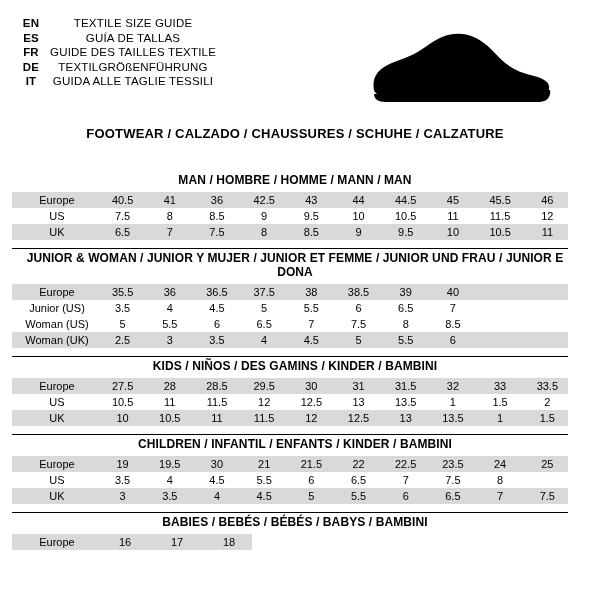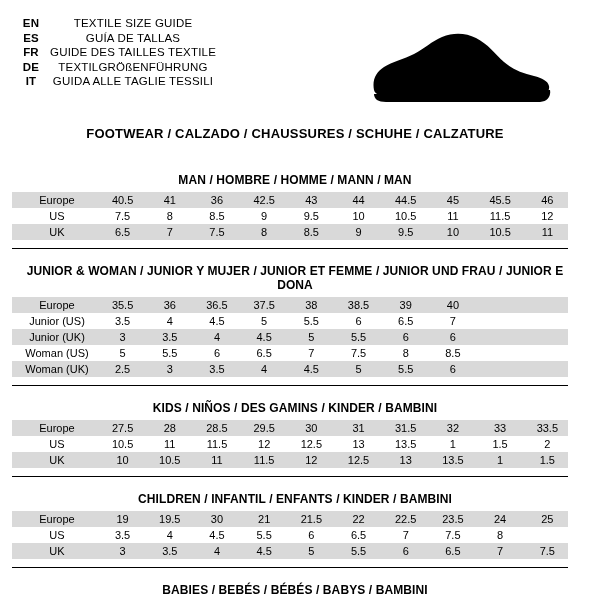--- a/index.html
+++ b/index.html
@@ -54,21 +54,21 @@
     margin-top: 14px;
   }
   .footwear-line {
     margin-top: 14px;
     font-size: 13px;
     font-weight: bold;
     letter-spacing: 0.2px;
   }
   
   .section {
-    margin-top: 15px;
+    margin-top: 2px;
   }
   .section.first {
     margin-top: 32px;
   }
   .section-title {
     font-size: 12px;
     font-weight: bold;
     letter-spacing: 0.1px;
     margin-bottom: 5px;
   }
@@ -209,33 +209,20 @@
         <tr>
           <td class="label">Junior (US)</td>
           <td>3.5</td>
           <td>4</td>
           <td>4.5</td>
           <td>5</td>
           <td>5.5</td>
           <td>6</td>
           <td>6.5</td>
           <td>7</td>
-          <td></td>
-          <td></td>
-        </tr>
-        <tr class="shaded">
-          <td class="label">Junior (UK)</td>
-          <td>3</td>
-          <td>3.5</td>
-          <td>4</td>
-          <td>4.5</td>
-          <td>5</td>
-          <td>5.5</td>
-          <td>6</td>
-          <td>6</td>
           <td></td>
           <td></td>
         </tr>
         <tr>
           <td class="label">Woman (US)</td>
           <td>5</td>
           <td>5.5</td>
           <td>6</td>
           <td>6.5</td>
           <td>7</td>

